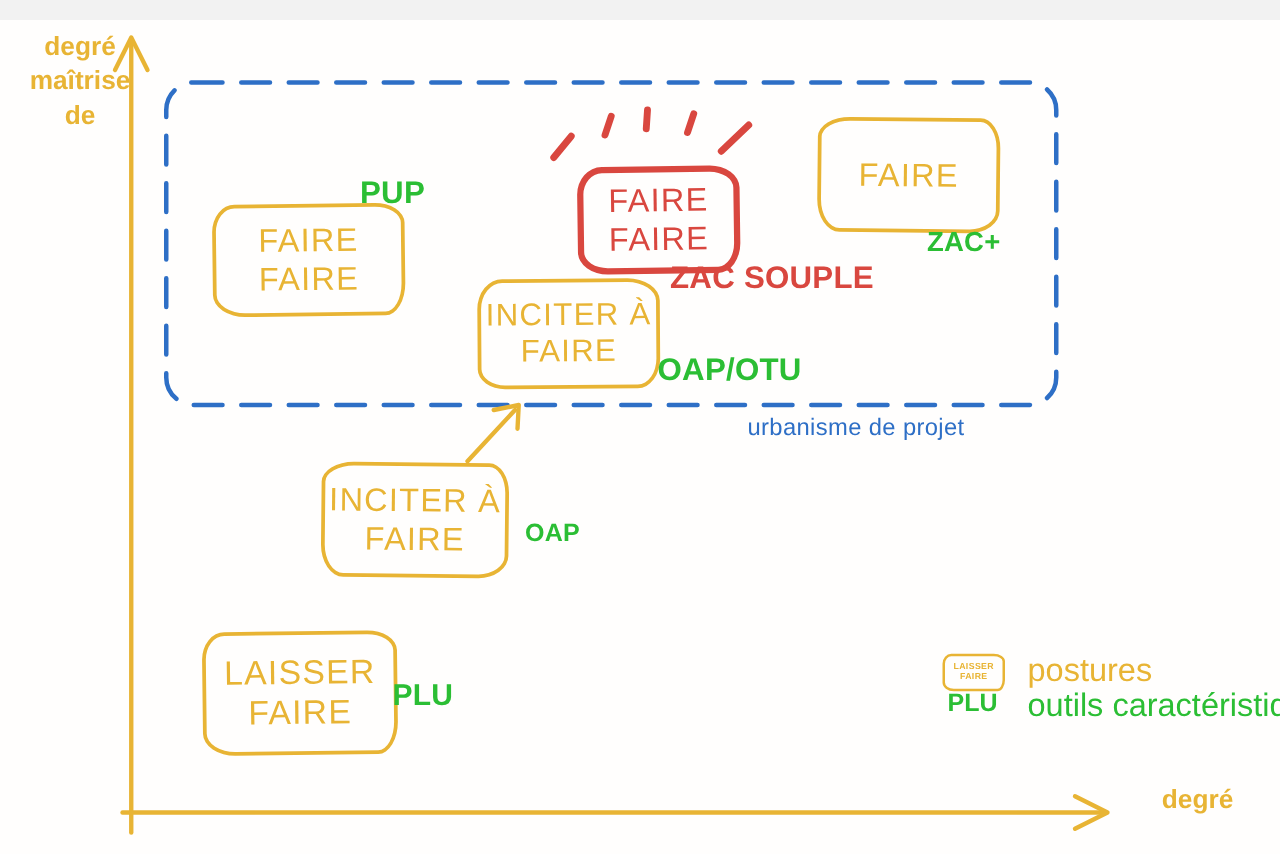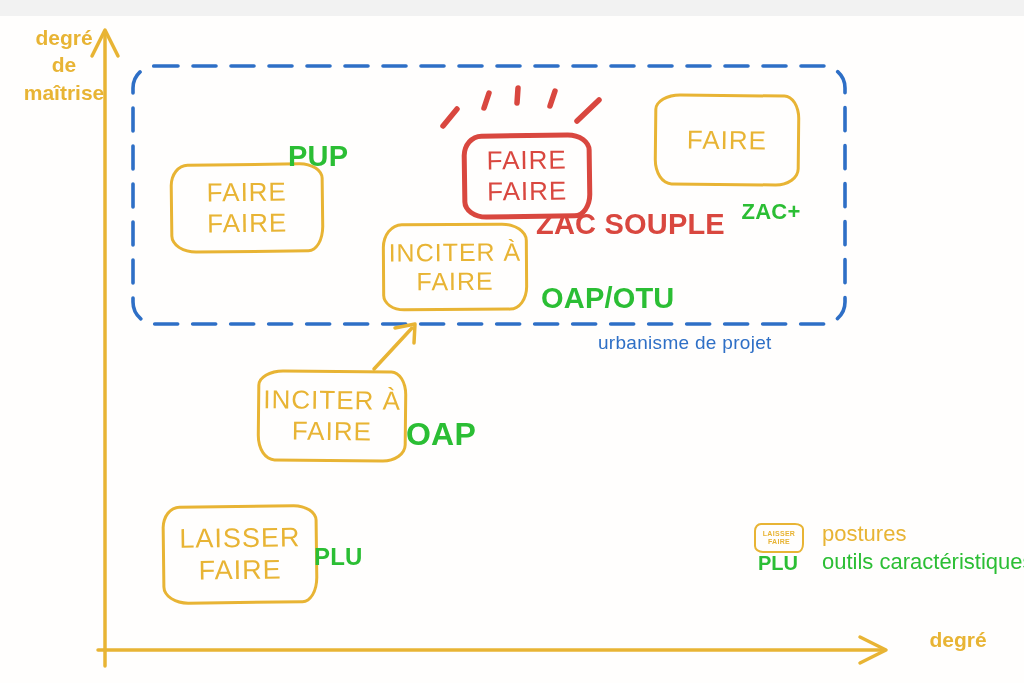--- a/index.html
+++ b/index.html
@@ -28,21 +28,21 @@
   .r2{border-radius:26px 16px 24px 18px / 16px 24px 18px 26px;transform:rotate(0.6deg);}
   .r3{border-radius:20px 26px 18px 22px / 24px 18px 24px 16px;transform:rotate(-0.4deg);}
 
   .pbox.red{
     color:var(--highlight-red);border:5px solid var(--highlight-red);
     border-radius:20px 24px 18px 24px / 22px 18px 24px 18px;transform:rotate(-0.8deg);
   }
 
   .tool{
     position:absolute;color:var(--tool-green);
-    font-weight:700;font-size:29px;letter-spacing:0.2px;white-space:nowrap;
+    font-weight:700;font-size:25px;letter-spacing:0.2px;white-space:nowrap;
   }
   .tool.red{color:var(--highlight-red);}
   .tool.two-line{text-align:center;line-height:1.05;font-size:22px;white-space:normal;}
 
   .zone-label{
     position:absolute;left:598px;top:316px;width:260px;
     color:var(--zone-blue);font-size:19px;font-weight:500;letter-spacing:0.3px;
   }
 
   .axis-label{
@@ -54,21 +54,21 @@
 
   
   .legend-sample-box{
     position:absolute;left:754px;top:507px;width:46px;height:26px;
     border:2px solid var(--posture-yellow);
     border-radius:7px 9px 6px 9px / 8px 6px 9px 7px;
     display:flex;align-items:center;justify-content:center;text-align:center;
     color:var(--posture-yellow);font-size:7px;font-weight:700;line-height:1.15;
     letter-spacing:0.3px;
   }
-  .legend-text{position:absolute;font-size:22px;white-space:nowrap;}
+  .legend-text{position:absolute;font-size:26px;white-space:nowrap;}
   .legend-text.yellow{color:var(--posture-yellow);}
   .legend-text.green{color:var(--tool-green);}
   .legend-plu{
     position:absolute;left:758px;top:536px;width:40px;text-align:center;
     color:var(--tool-green);font-weight:700;font-size:20px;
   }
 </style>
 </head>
 <body>
 
@@ -91,22 +91,22 @@
       <path d="M443 110 L457 93"></path>
       <path d="M484 92 L489 77"></path>
       <path d="M517 87 L518 72"></path>
       <path d="M550 90 L555 75"></path>
       <path d="M577 105 L599 84"></path>
     </g>
   </svg>
 
   <div class="axis-label y">
     <div>degré</div>
+    <div>maîtrise</div>
     <div>de</div>
-    <div>maîtrise</div>
   </div>
   <div class="axis-label x">
     <div>degré</div>
   </div>
 
   <div class="pbox r1" style="left:170px;top:147px;width:148px;height:84px;">
     <div>
       <div>FAIRE</div>
       <div>FAIRE</div>
     </div>
@@ -117,41 +117,41 @@
     <div>
       <div>FAIRE</div>
       <div>FAIRE</div>
     </div>
   </div>
   <div class="tool red" style="left:536px;top:192px;">ZAC SOUPLE</div>
 
   <div class="pbox r2" style="left:654px;top:78px;width:140px;height:86px;">
     <div>FAIRE</div>
   </div>
-  <div class="tool two-line" style="left:696px;top:184px;width:150px;">
+  <div class="tool two-line" style="left:696px;top:166px;width:150px;">
     <div>ZAC+</div>
   </div>
 
   <div class="pbox r3" style="left:382px;top:207px;width:140px;height:82px;font-size:25px;">
     <div>
       <div>INCITER À</div>
       <div>FAIRE</div>
     </div>
   </div>
-  <div class="tool" style="left:526px;top:266px;padding-left:15px;">OAP/OTU</div>
+  <div class="tool" style="left:526px;top:266px;">OAP/OTU</div>
 
   <div class="zone-label">urbanisme de projet</div>
 
   <div class="pbox r2" style="left:257px;top:354px;width:144px;height:86px;">
     <div>
       <div>INCITER À</div>
       <div>FAIRE</div>
     </div>
   </div>
-  <div class="tool" style="left:406px;top:400px;font-size:32px;">OAP</div>
+  <div class="tool" style="left:420px;top:400px;font-size:20px;">OAP</div>
 
   <div class="pbox r1" style="left:162px;top:489px;width:150px;height:93px;font-size:27px;">
     <div>
       <div>LAISSER</div>
       <div>FAIRE</div>
     </div>
   </div>
   <div class="tool" style="left:314px;top:527px;font-size:24px;">PLU</div>
 
   <div class="legend-sample-box">

